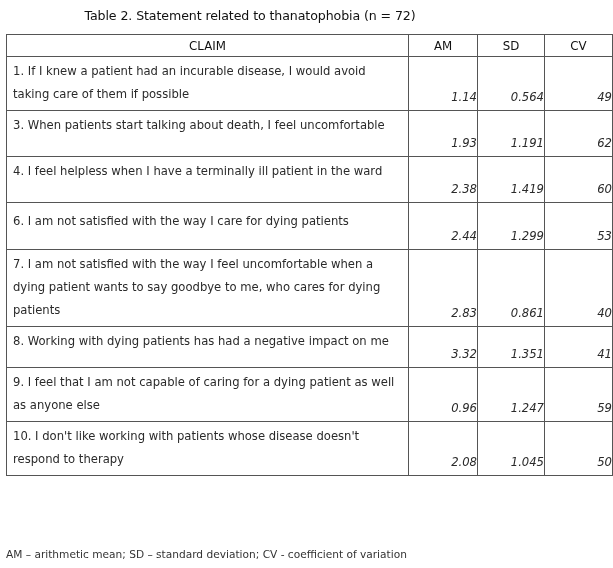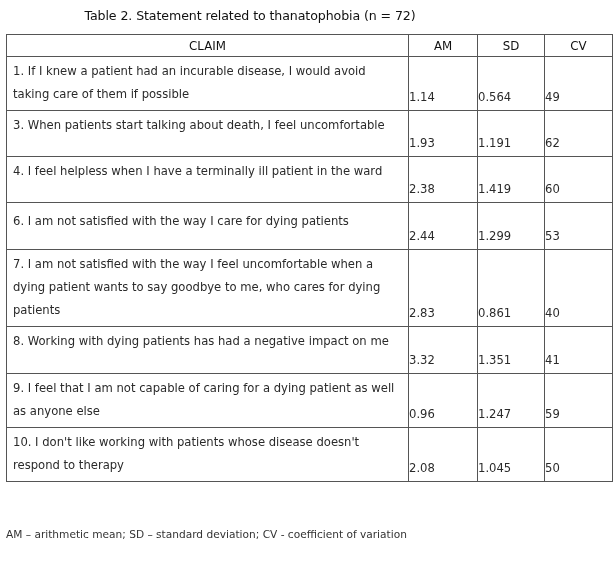--- a/index.html
+++ b/index.html
@@ -15,28 +15,28 @@
     position: absolute; top: 34px; left: 6px; width: 607px;
     border-collapse: collapse; table-layout: fixed;
     font-size: 11.6px; color: #2a2a2a;
   }
   th, td { border: 1px solid #555; padding: 0; }
   th { font-weight: normal; height: 21px; font-size: 11.8px; text-align: center; color: #111; }
   td.claim {
     padding: 3px 6px 4px 6px; line-height: 23px; vertical-align: top; text-align: left;
   }
   td.num {
-    text-align: left; vertical-align: bottom; padding-bottom: 5px; line-height: 16px;
+    text-align: right; vertical-align: bottom; padding-bottom: 5px; line-height: 16px; font-style: italic;
   }
   col.c1 { width: 402px; }
   col.c2 { width: 69px; }
   col.c3 { width: 67px; }
   col.c4 { width: 68px; }
   .footnote {
-    position: absolute; top: 528px; left: 6px; font-size: 10.6px; color: #333;
+    position: absolute; top: 548px; left: 6px; font-size: 10.6px; color: #333;
   }
 </style>
 </head>
 <body>
 
 <div class="title">Table 2. Statement related to thanatophobia (n = 72)</div>
 
 <table>
   <colgroup>
       <col class="c1">
@@ -76,21 +76,21 @@
       <td class="num">2.44</td>
       <td class="num">1.299</td>
       <td class="num">53</td>
     </tr>
     <tr style="height:71px">
       <td class="claim">7. I am not satisfied with the way I feel uncomfortable when a dying patient wants to say goodbye to me, who cares for dying patients</td>
       <td class="num">2.83</td>
       <td class="num">0.861</td>
       <td class="num">40</td>
     </tr>
-    <tr style="height:47px">
+    <tr style="height:41px">
       <td class="claim">8. Working with dying patients has had a negative impact on me</td>
       <td class="num">3.32</td>
       <td class="num">1.351</td>
       <td class="num">41</td>
     </tr>
     <tr style="height:45px">
       <td class="claim">9. I feel that I am not capable of caring for a dying patient as well as anyone else</td>
       <td class="num">0.96</td>
       <td class="num">1.247</td>
       <td class="num">59</td>

